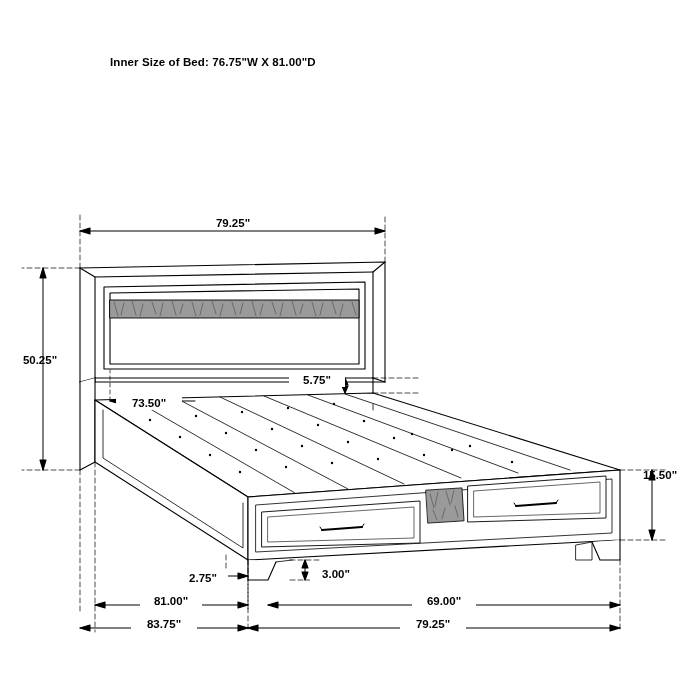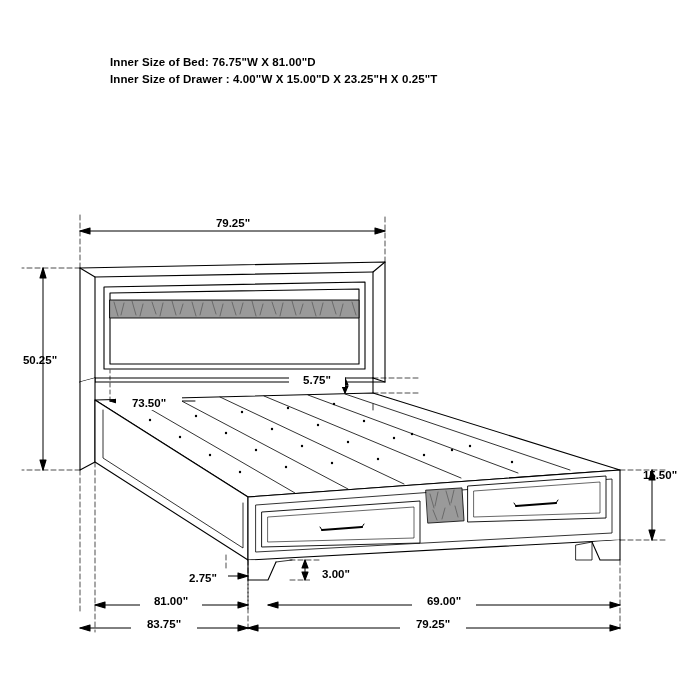--- a/index.html
+++ b/index.html
@@ -45,21 +45,20 @@
     fill: #000000;
   }
 </style>
 </head>
 <body>
 
 <div id="stage">
 
   <div class="note">
     <div>Inner Size of Bed: 76.75"W X 81.00"D</div>
-    <div>Inner Size of Drawer : 4.00"W X 15.00"D X 23.25"H X 0.25"T</div>
   </div>
 
   <svg class="diagram" viewBox="0 0 700 700">
     <g stroke="#000" fill="none" stroke-width="1.1" stroke-linejoin="round" stroke-linecap="round">
 
       <path d="M80,268 L385,262 L385,382 L80,382 Z" fill="#ffffff"></path>
       <path d="M80,268 L95,277 L95,382" fill="none"></path>
       <path d="M385,262 L373,272 L373,378" fill="none"></path>
       <path d="M95,277 L373,272" fill="none"></path>
       <path d="M95,378 L373,378" fill="none"></path>

